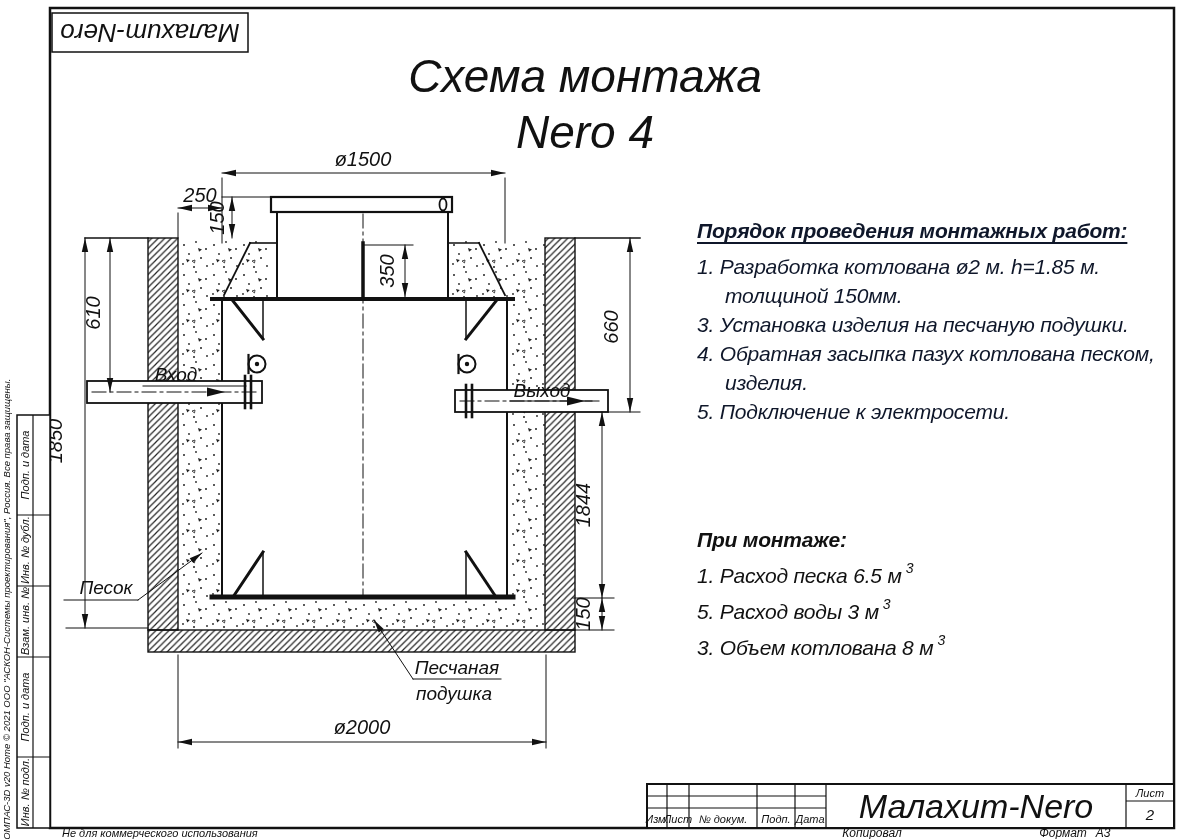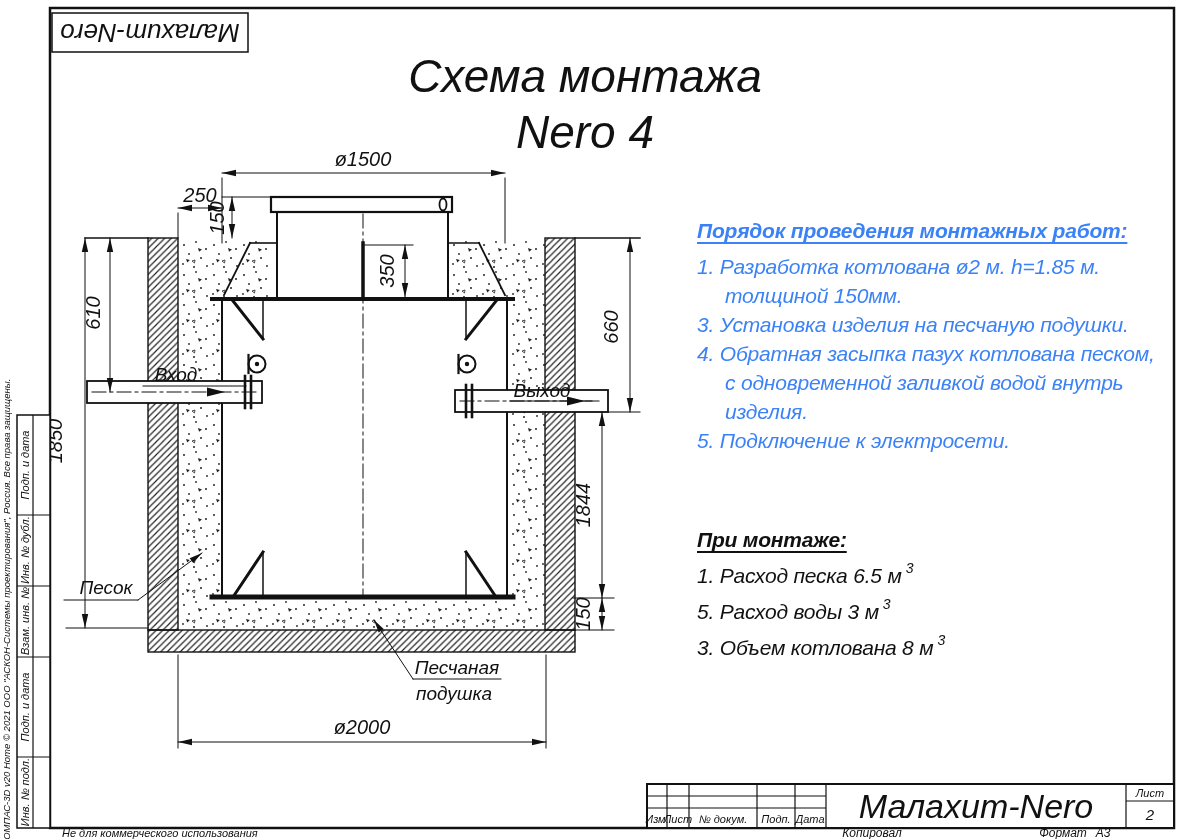--- a/index.html
+++ b/index.html
@@ -1,27 +1,27 @@
 <!DOCTYPE html>
 <html><head>
 <meta charset="utf-8">
 <style>
   html,body{margin:0;padding:0;background:#fff;}
   .page{position:relative;width:1182px;height:839px;background:#fff;overflow:hidden;
         font-family:"Liberation Sans",sans-serif;color:#111;}
   svg text{font-family:"Liberation Sans",sans-serif;fill:#111;}
   .notes{position:absolute;left:697px;top:216px;width:475px;font-style:italic;
-         font-size:21px;line-height:29px;color:#3b82f6;letter-spacing:-0.2px;}
+         font-size:21px;line-height:29px;color:#0f172a;letter-spacing:-0.2px;}
   .notes .h{font-weight:bold;font-size:21px;text-decoration:underline;
             text-underline-offset:4px;margin-bottom:7px;}
   .notes .li{white-space:nowrap;}
   .notes .ind{padding-left:28px;}
   .notes2{position:absolute;left:697px;top:528px;width:475px;font-style:italic;
           font-size:21px;color:#111;letter-spacing:-0.2px;}
-  .notes2 .h{font-weight:bold;font-size:21px;text-decoration:underline;
+  .notes2 .h{font-weight:bold;font-size:21px;
              text-underline-offset:4px;margin-bottom:10px;}
   .notes2 .li2{height:36px;white-space:nowrap;}
   .notes2 sup{font-size:14px;position:relative;top:-2px;margin-left:4px;}
 </style>
 </head>
 <body>
 
 <div class="page">
 
 <svg width="1182" height="839" viewBox="0 0 1182 839">
@@ -238,21 +238,20 @@
   </g>
 </svg>
 
 
 <div class="notes">
   <div class="h">Порядок проведения монтажных работ:</div>
   <div class="li">1. Разработка котлована ø2 м. h=1.85 м.</div>
   <div class="li ind">толщиной 150мм.</div>
   <div class="li">3. Установка изделия на песчаную подушки.</div>
   <div class="li">4. Обратная засыпка пазух котлована песком,</div>
-  <div class="li ind">с одновременной заливкой водой внутрь</div>
   <div class="li ind">изделия.</div>
   <div class="li">5. Подключение к электросети.</div>
 </div>
 
 <div class="notes2">
   <div class="h">При монтаже:</div>
   <div class="li2"><span>1. Расход песка 6.5 м</span><sup>3</sup></div>
   <div class="li2"><span>5. Расход воды 3 м</span><sup>3</sup></div>
   <div class="li2"><span>3. Объем котлована 8 м</span><sup>3</sup></div>
 </div>

